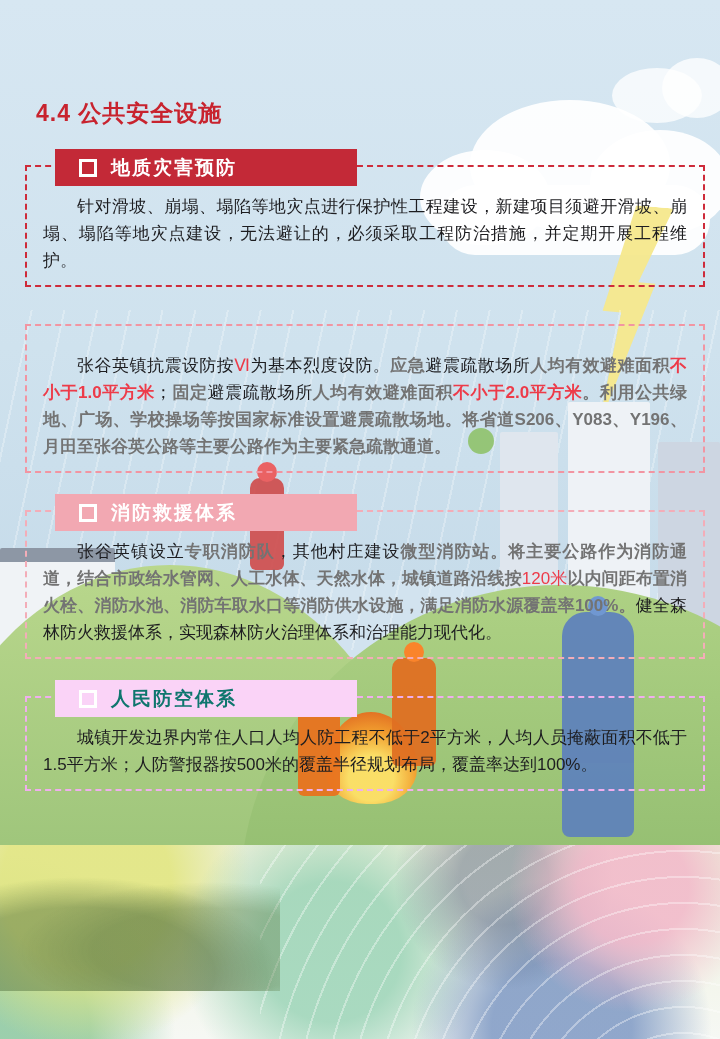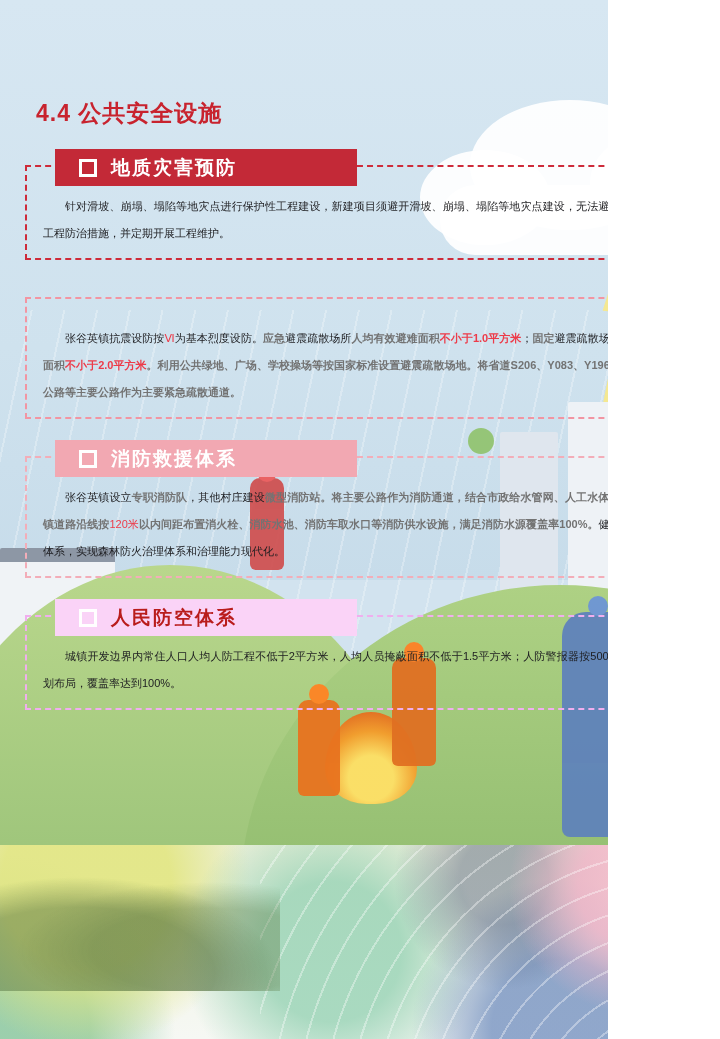--- a/index.html
+++ b/index.html
@@ -1,17 +1,17 @@
 <!DOCTYPE html>
 <html style="--title-color: #c8232e; --red: #ed3b49;"><head>
 <meta charset="utf-8">
 <style>
   html,body{margin:0;padding:0;}
   body{width:720px;height:1039px;overflow:hidden;font-family:"Liberation Sans",sans-serif;}
-  .page{position:relative;width:608px;height:1039px;background:#d2e3ef;overflow:hidden;}
+  .page{position:relative;width:720px;height:1039px;background:#d2e3ef;overflow:hidden;}
 
   
   .bg{position:absolute;inset:0;z-index:0;}
   .sky{position:absolute;left:0;top:0;width:720px;height:580px;
        background:linear-gradient(#d7e7f2 0%,#cfe2ee 60%,#c7dcea 100%);}
   .blob{position:absolute;background:#fff;border-radius:50%;}
   .cloud-small .blob{opacity:.75;}
   .cloud-big .blob{opacity:.93;}
   .lightning{position:absolute;left:592px;top:205px;width:72px;height:225px;background:#f6e88c;opacity:.95;
        transform:rotate(5deg);
@@ -46,21 +46,21 @@
 
   
   .content{position:relative;z-index:2;padding:98px 15px 0 25px;}
   .page-title{margin:0 0 20px 11px;font-size:23px;font-weight:700;color:var(--title-color,#c8232e);letter-spacing:1px;}
   #sections{display:flex;flex-direction:column;gap:21px;width:680px;margin-top:6px;}
   .sec{position:relative;padding-top:16px;}
   .sec-header{position:absolute;top:0;left:30px;width:302px;height:37px;display:flex;align-items:center;
        padding-left:24px;box-sizing:border-box;font-size:19px;font-weight:700;letter-spacing:2px;}
   .bullet{display:inline-block;width:12px;height:12px;border:3px solid #fff;margin-right:14px;flex:0 0 auto;}
   .sec-box{border:2px dashed #cc2936;padding:26px 16px 11px 16px;box-sizing:border-box;}
-  .sec-text{margin:0;font-size:11px;line-height:27px;color:#1d1d20;text-align:justify;text-indent:2em;}
+  .sec-text{margin:0;font-size:17px;line-height:27px;color:#1d1d20;text-align:justify;text-indent:2em;}
   .sec-text .b{font-weight:700;color:#737373;}
   .sec-text .r{color:var(--red,#ed3b49);}
   .sec-text .rb{color:var(--red,#ed3b49);font-weight:700;}
 </style>
 </head>
 <body>
 
 <div class="page">
 
   <div class="bg">
@@ -125,21 +125,21 @@
         <section class="sec">
     <div class="sec-header" style="background: rgb(242, 168, 178); color: rgb(255, 255, 255);">
       <span class="bullet"></span>
       <span class="sec-title">消防救援体系</span>
     </div>
     <div class="sec-box" style="border-color: rgb(243, 173, 184);">
       <p class="sec-text"><span>张谷英镇设立</span><span class="b">专职消防队</span><span>，其他村庄建设</span><span class="b">微型消防站</span><span class="b">。将主要公路作为消防通道，结合市政给水管网、人工水体、天然水体，城镇道路沿线按</span><span class="r">120米</span><span class="b">以内间距布置消火栓、消防水池、消防车取水口等消防供水设施，满足消防水源覆盖率100%。</span><span>健全森林防火救援体系，实现森林防火治理体系和治理能力现代化。</span></p>
     </div>
   </section>
         <section class="sec">
-    <div class="sec-header" style="background: rgb(250, 211, 247); color: #b91c1c;">
+    <div class="sec-header" style="background: rgb(250, 211, 247); color: #0f766e;">
       <span class="bullet"></span>
       <span class="sec-title">人民防空体系</span>
     </div>
     <div class="sec-box" style="border-color: rgb(240, 174, 238);">
       <p class="sec-text"><span>城镇开发边界内常住人口人均人防工程不低于2平方米，人均人员掩蔽面积不低于1.5平方米；人防警报器按500米的覆盖半径规划布局，覆盖率达到100%。</span></p>
     </div>
   </section>
       </div>
   </div>
 

